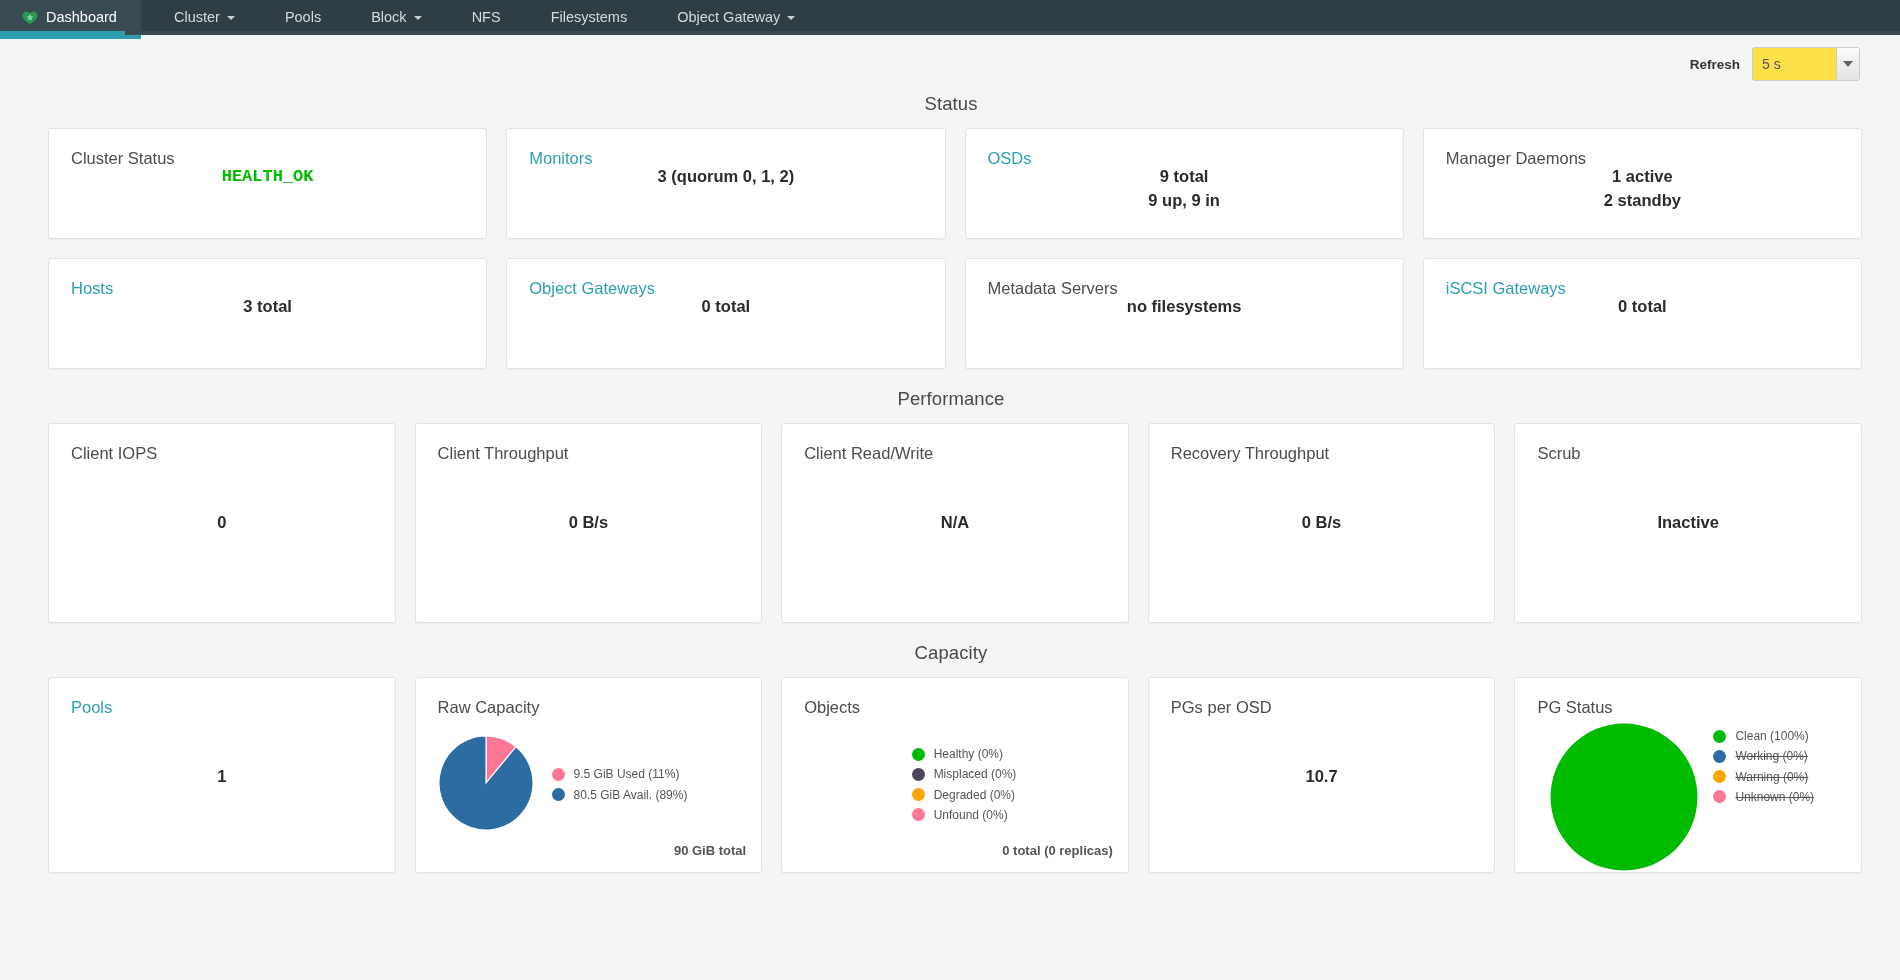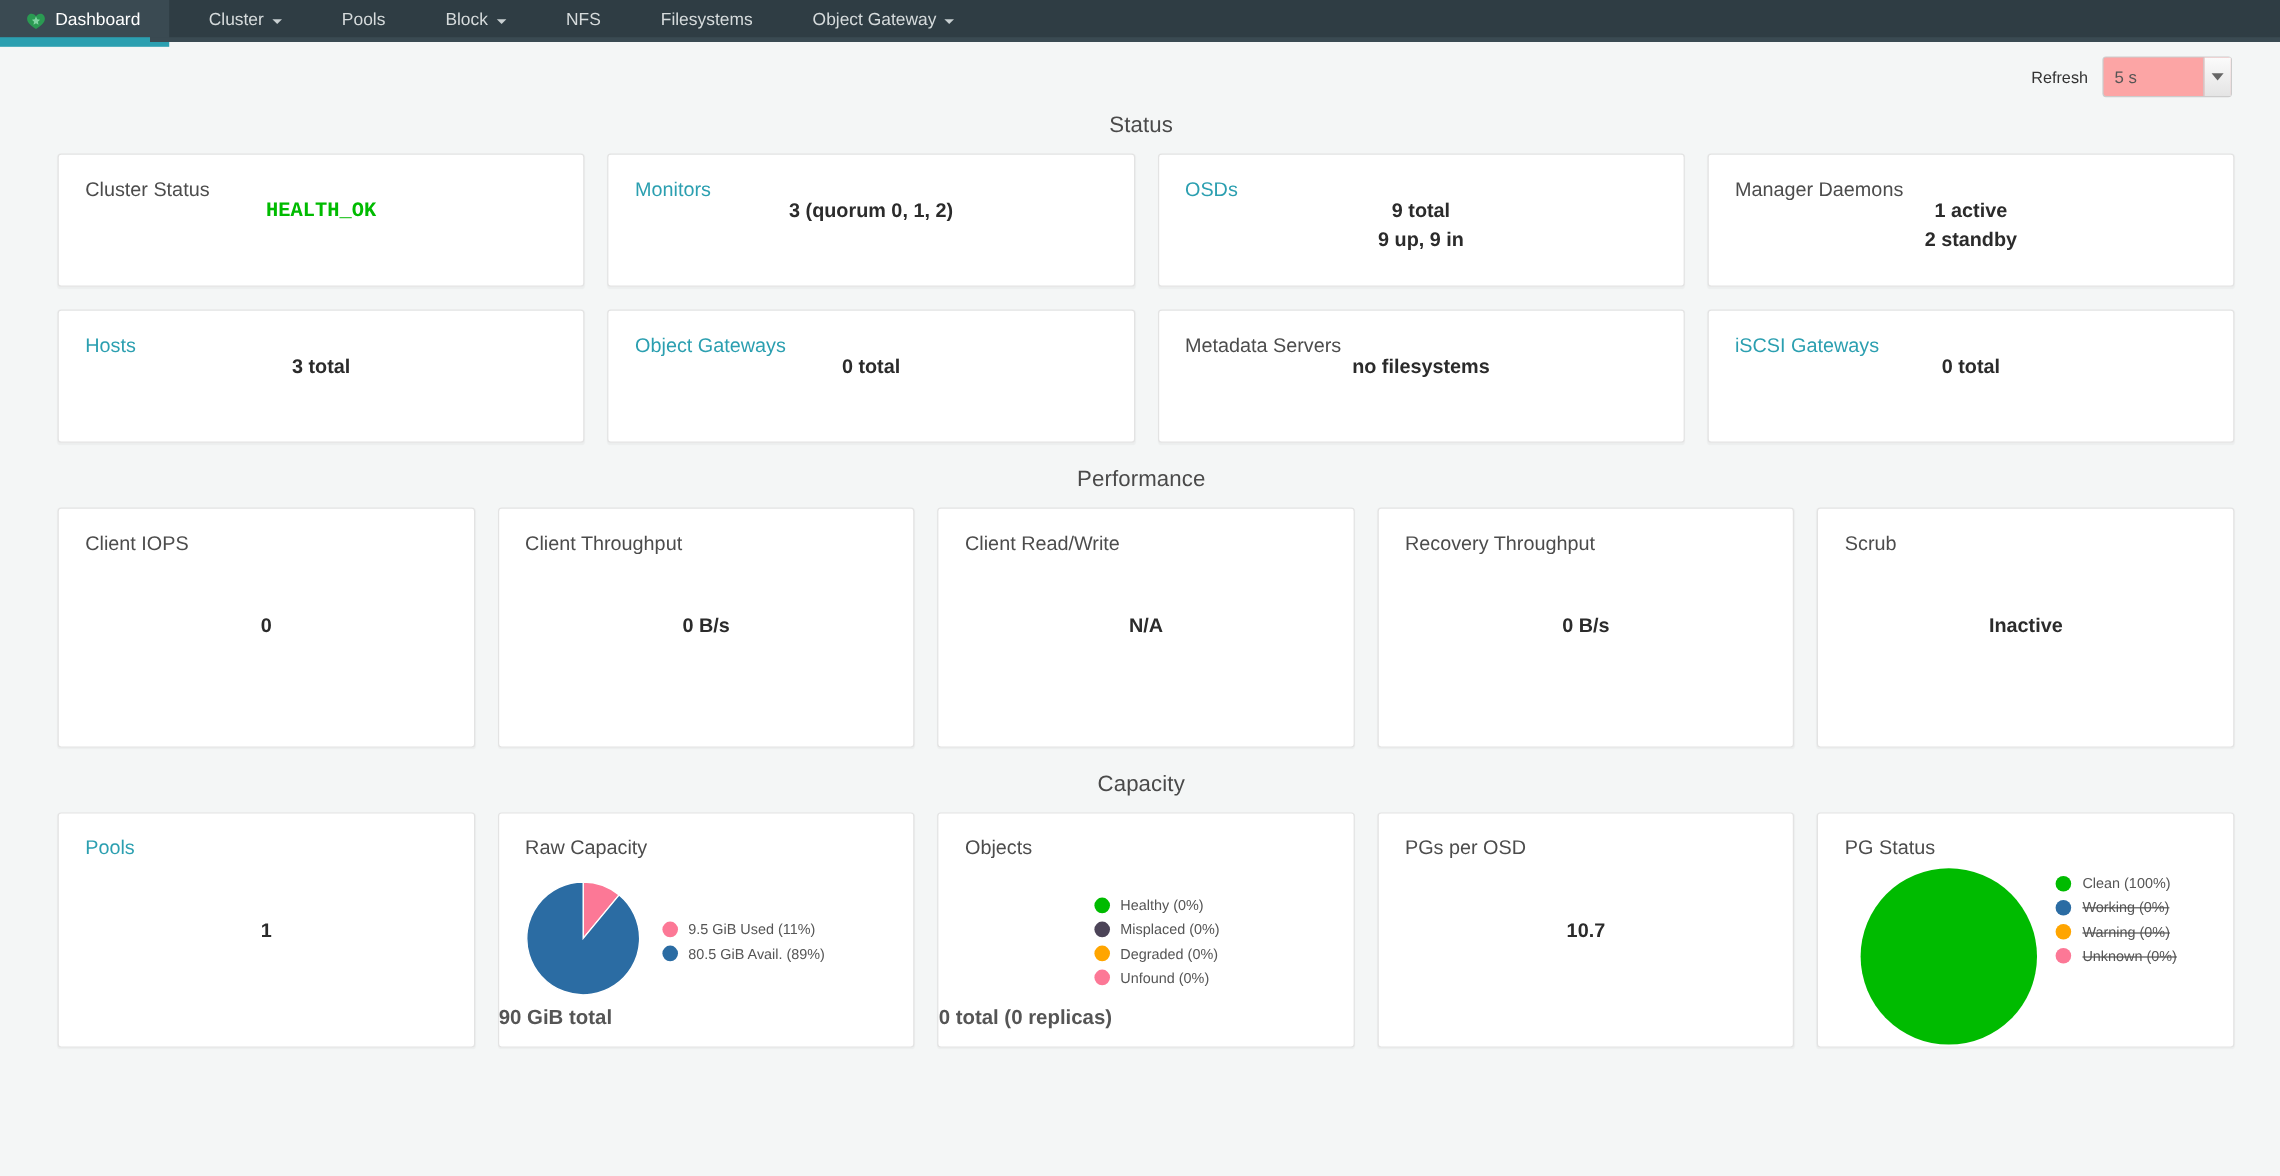--- a/index.html
+++ b/index.html
@@ -73,29 +73,29 @@
 
   .refresh-bar {
     display: flex;
     justify-content: flex-end;
     align-items: center;
     height: 58px;
     padding-right: 2px;
   }
   .refresh-label {
     font-size: 13.5px;
-    font-weight: normal;
+    font-weight: bold;
     color: #333;
     margin-right: 12px;
   }
   .refresh-select {
     width: 108px;
     height: 34px;
     border: 1px solid #cccccc;
-    background: #fca5a5;
+    background: #fde047;
     border-radius: 3px;
     display: flex;
     align-items: center;
     position: relative;
     font-size: 14px;
     color: #555;
     padding-left: 9px;
   }
   .refresh-select .sel-arrow {
     position: absolute;
@@ -206,24 +206,24 @@
   .legend-item { display: flex; align-items: center; line-height: 1.35; white-space: nowrap; }
   .legend-dot {
     width: 13px; height: 13px;
     border-radius: 50%;
     margin-right: 9px;
     flex: 0 0 auto;
   }
   .legend-item.struck .legend-label { text-decoration: line-through; }
   .chart-footer {
     position: absolute;
-    left: 0; right: 0;
+    left: 0; right: 15px;
     bottom: 14px;
-    text-align: left;
-    font-size: 17px;
+    text-align: right;
+    font-size: 13px;
     font-weight: bold;
     color: #555;
   }
   .legend-center {
     display: flex;
     align-items: center;
     justify-content: center;
     height: 125px;
     padding-top: 12px;
   }

